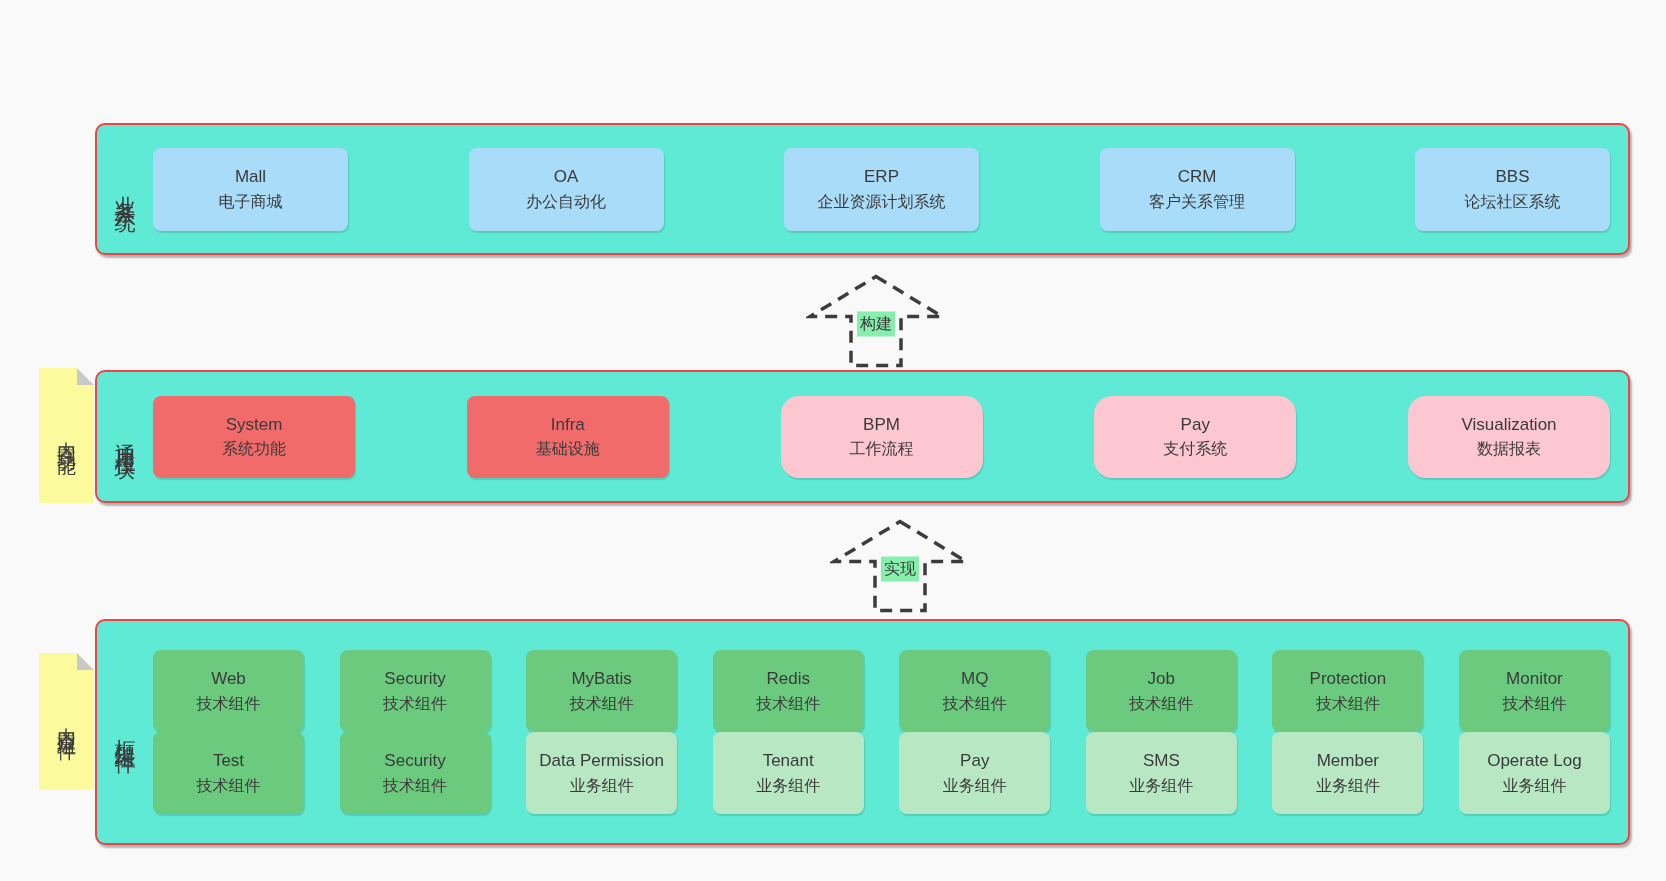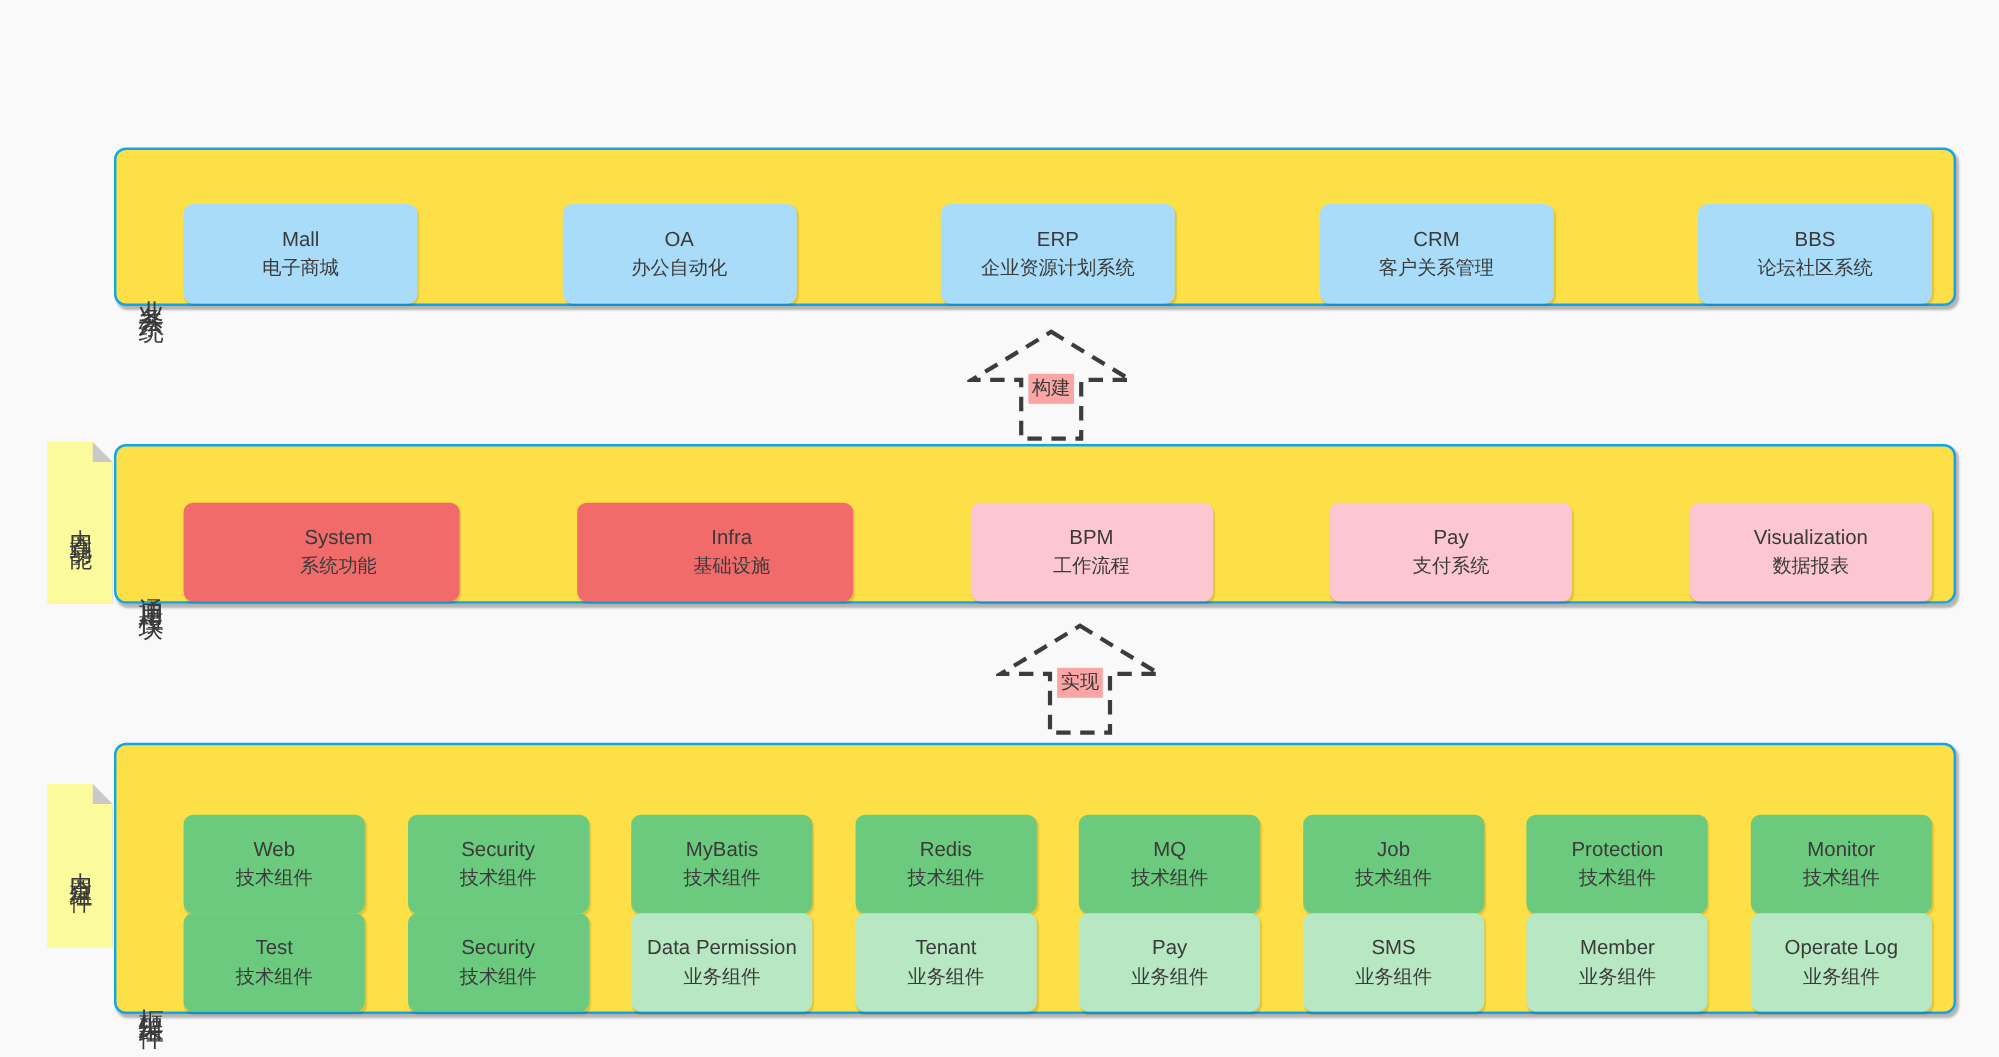--- a/index.html
+++ b/index.html
@@ -7,26 +7,26 @@
     width:1666px;height:881px;
     background:#f9f9f9;
     font-family:"Liberation Sans","DejaVu Sans",sans-serif;
     color:#3a3a3a;
     position:relative;
     overflow:hidden;
   }
   .tier{position:absolute;}
   .panel{
     position:absolute;inset:0;
-    background:#fde047;
-    border:2px solid #0ea5e9;
+    background:#5eead4;
+    border:2px solid #ef4444;
     border-radius:10px;
     box-shadow:2px 3px 2px rgba(0,0,0,.28);
     display:flex;
-    align-items:flex-end;
+    align-items:center;
   }
   .tier-label{
     width:56px;
     display:flex;align-items:center;justify-content:center;
     writing-mode:vertical-rl;text-orientation:upright;
     font-size:21px;letter-spacing:5px;
     color:#3a3a3a;
   }
   .rows{
     flex:1;
@@ -43,22 +43,22 @@
     text-align:center;
     line-height:1.45;
     box-shadow:1px 2px 1px rgba(0,0,0,.12);
   }
   .t1 .box{width:195px;height:83px;}
   .t2 .box{width:202px;height:82px;}
   .t3 .box{width:151px;height:82px;}
   .box .en{font-size:17px;}
   .box .zh{font-size:16px;}
   .v-blue{background:#a9dcf8;}
-  .v-red{background:#f16b6b;padding-left:28px;}
-  .v-pink{background:#fcc7d0;}
+  .v-red{background:#f16b6b;}
+  .v-pink{background:#fcc7d0;border-radius:18px;}
   .v-green{background:#6bca7e;}
   .v-green-light{background:#b8e7c4;}
 
   .t1{left:95px;top:123px;width:1535px;height:132px;}
   .t2{left:95px;top:370px;width:1535px;height:133px;}
   .t3{left:95px;top:619px;width:1535px;height:226px;}
 
   .side-tab{
     position:absolute;
     width:55px;
@@ -80,21 +80,21 @@
     writing-mode:vertical-rl;text-orientation:upright;
     font-size:19px;letter-spacing:5px;
   }
 
   .arrow{position:absolute;width:140px;height:97px;}
   .arrow svg{position:absolute;inset:0;width:100%;height:100%;}
   .arrow-label{
     position:absolute;
     left:50%;top:52px;
     transform:translate(-50%,-50%);
-    background:#fca5a5;
+    background:#86efac;
     padding:2px 3px;
     font-size:16px;
     white-space:nowrap;
   }
   .arrow-1{left:806px;top:272px;}
   .arrow-2{left:830px;top:517px;}
 </style>
 </head>
 <body>
 

